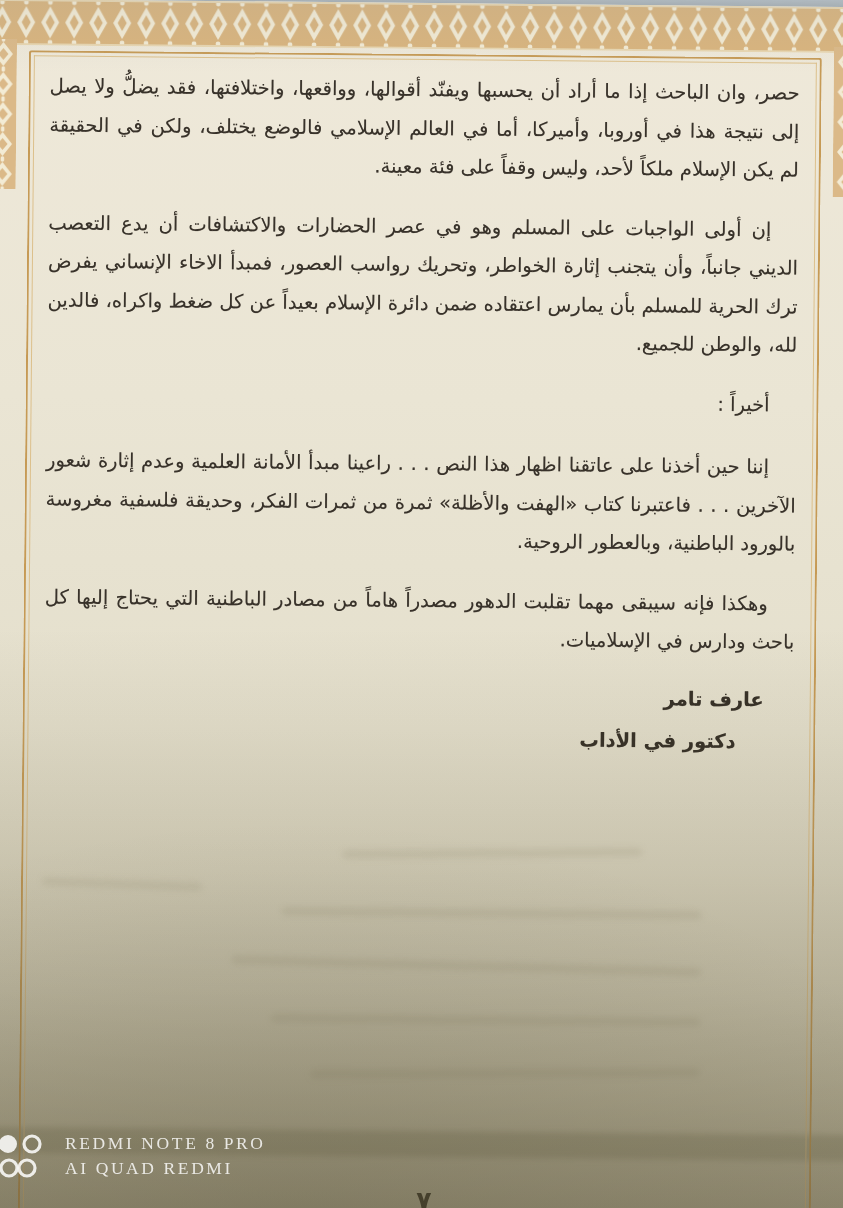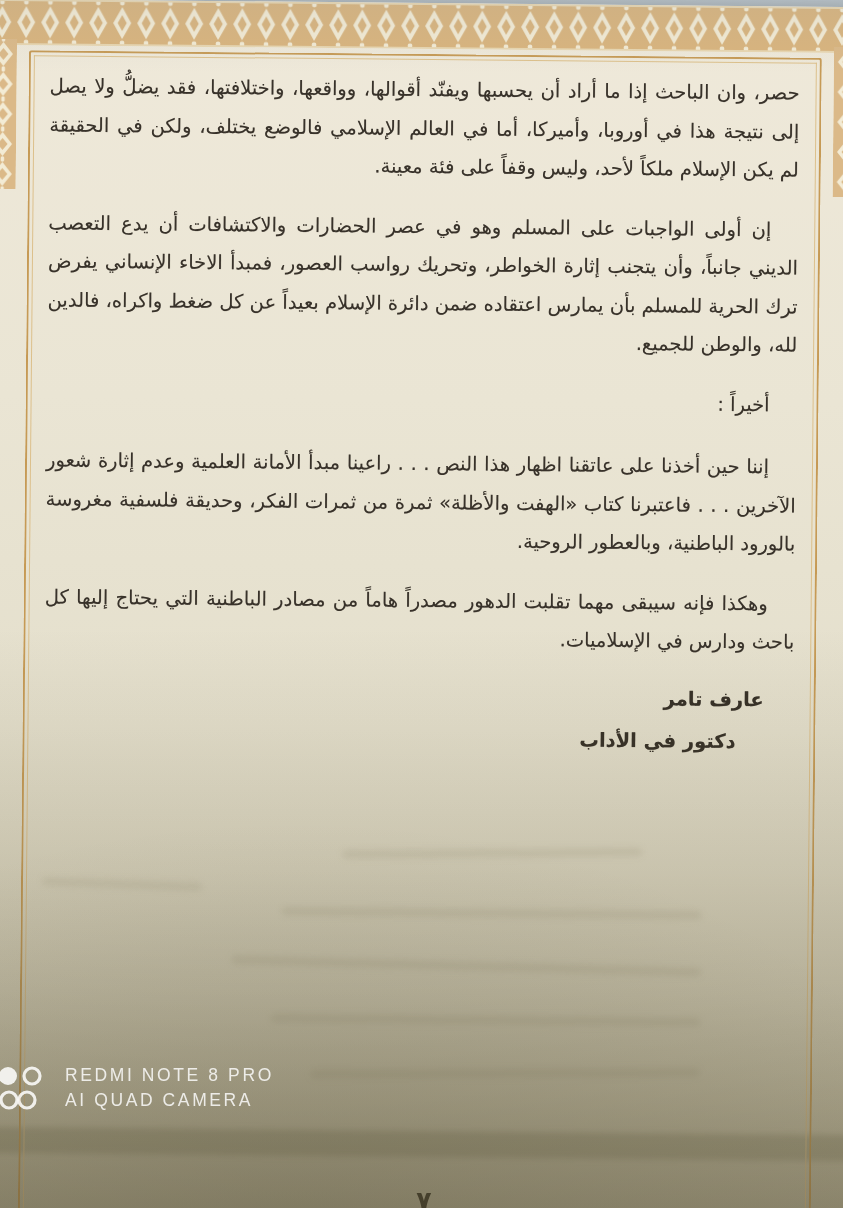--- a/index.html
+++ b/index.html
@@ -67,24 +67,24 @@
   .shade{
     position:absolute;inset:0;pointer-events:none;z-index:50;
     background:
       linear-gradient(180deg,rgba(150,160,168,.14) 0%,rgba(0,0,0,0) 6%),
       linear-gradient(180deg,rgba(0,0,0,0) 52%,rgba(94,88,60,.16) 72%,rgba(86,80,54,.36) 91%,rgba(80,74,50,.46) 100%),
       radial-gradient(130% 55% at 35% 102%,rgba(58,54,34,.16),rgba(0,0,0,0) 62%);
   }
 
   
   .watermark{
-    position:absolute;left:4px;top:1060px;z-index:60;
+    position:absolute;left:4px;top:1128px;z-index:60;
     display:flex;align-items:center;gap:13px;
     color:rgba(255,255,255,.82);
-    font-family:Liberation Sans, sans-serif;
+    font-family:Liberation Serif, serif;
   }
   .wm-icon{flex:0 0 auto;margin-left:-8px;}
   .wm-lines{display:flex;flex-direction:column;gap:4px;}
   .wm-line{font-size:17.5px;letter-spacing:2.6px;font-weight:500;white-space:nowrap;}
 </style>
 </head>
 <body>
 
 <div class="photo-frame">
 
@@ -155,17 +155,17 @@
 
   <div class="watermark">
     <svg class="wm-icon" width="56" height="56" viewBox="0 0 56 56" xmlns="http://www.w3.org/2000/svg">
       <circle cx="12" cy="16" r="9" fill="rgba(255,255,255,0.85)"></circle>
       <circle cx="36" cy="16" r="8" fill="none" stroke="rgba(255,255,255,0.85)" stroke-width="3.2"></circle>
       <circle cx="13" cy="40" r="8" fill="none" stroke="rgba(255,255,255,0.85)" stroke-width="3.2"></circle>
       <circle cx="31" cy="40" r="8" fill="none" stroke="rgba(255,255,255,0.85)" stroke-width="3.2"></circle>
     </svg>
     <div class="wm-lines">
       <div class="wm-line">REDMI NOTE 8 PRO</div>
-      <div class="wm-line">AI QUAD CAMERA</div>
+      <div class="wm-line">AI QUAD REDMI</div>
     </div>
   </div>
 
 </div>
 
 </body></html>

